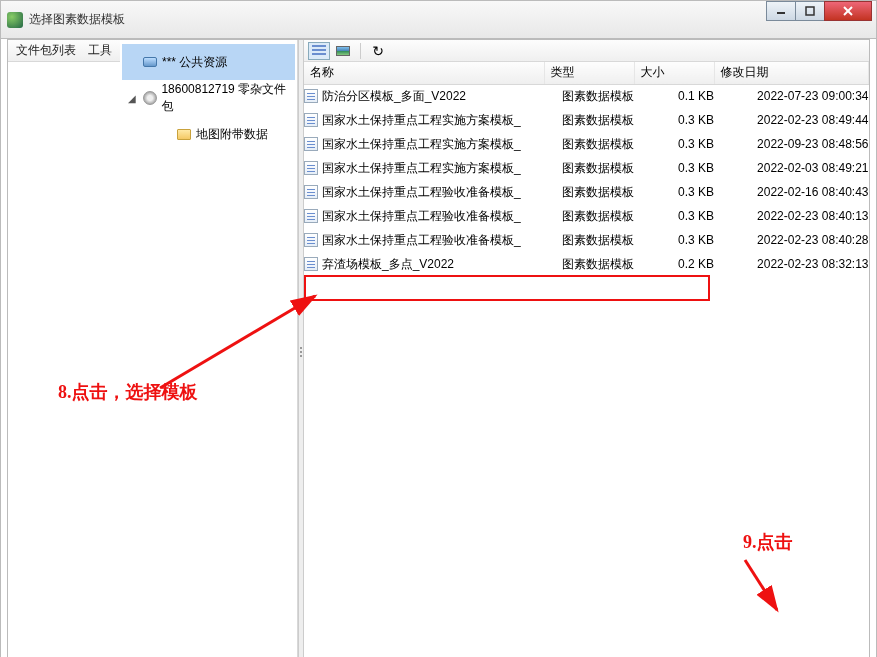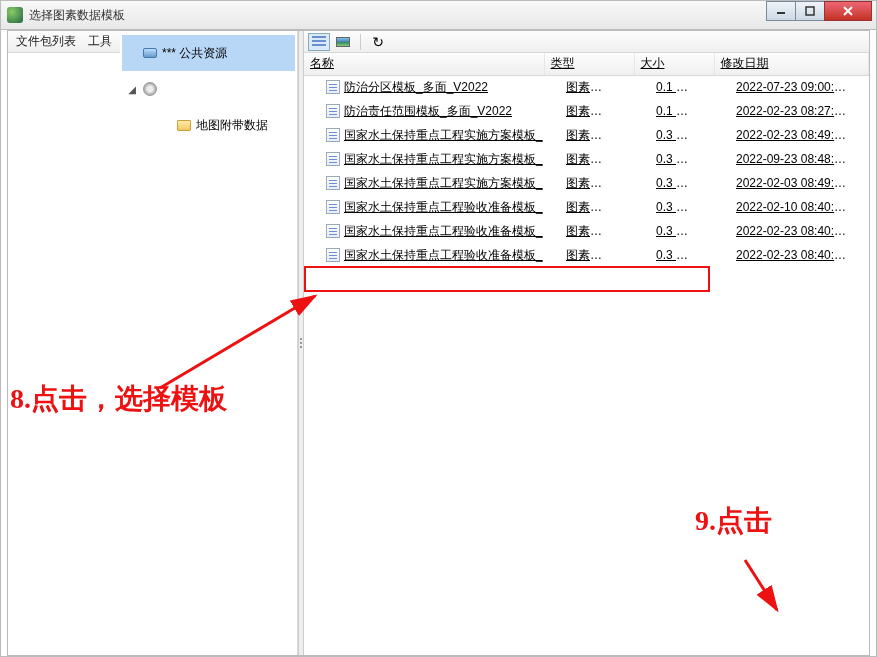--- a/index.html
+++ b/index.html
@@ -1,19 +1,19 @@
 <!DOCTYPE html>
 <html><head>
   <meta charset="utf-8">
   <style>
     * { margin: 0; padding: 0; box-sizing: border-box; font-family: "Microsoft YaHei", "SimSun", Arial, sans-serif; font-size: 12px; }
     body { background: #fff; width: 877px; height: 657px; position: relative; overflow: hidden; }
 
     
-    .titlebar { height: 30px; background: linear-gradient(#f8f8f8, #e8e8e8); border: 1px solid #bbb; display: flex; align-items: center; padding-left: 6px; position: relative; }
+    .titlebar { height: 39px; background: linear-gradient(#f8f8f8, #e8e8e8); border: 1px solid #bbb; display: flex; align-items: center; padding-left: 6px; position: relative; }
     .titlebar .app-icon { width: 16px; height: 16px; background: radial-gradient(circle at 30% 30%, #8c6, #264); border-radius: 3px; margin-right: 6px; }
     .titlebar .title-text { flex: 1; color: #333; }
     .winbtns { display: flex; height: 20px; position: absolute; right: 4px; top: 0; }
     .winbtn { width: 30px; height: 20px; border: 1px solid #7a8a9a; margin-left: -1px; display: flex; align-items: center; justify-content: center; background: linear-gradient(#eef3f8,#cdd8e4); cursor: pointer; }
     .winbtn.close { width: 48px; background: linear-gradient(#e67,#c33322); border-color: #933; }
     .winbtn svg { display: block; }
 
     
     .outer { border: 1px solid #bbb; border-top: none; height: 627px; position: relative; display: flex; flex-direction: column; }
 
@@ -42,38 +42,38 @@
     .right-toolbar { height: 22px; border-bottom: 1px solid #d8d8d8; background: linear-gradient(#fdfdfd,#efefef); display: flex; align-items: center; padding: 0 4px; gap: 2px; }
     .tbtn { width: 22px; height: 18px; border: 1px solid transparent; display: flex; align-items: center; justify-content: center; cursor: pointer; }
     .tbtn.active { border: 1px solid #8ab; background: #dbeaf8; }
     .sep { width: 1px; height: 16px; background: #ccc; margin: 0 4px; }
     .ico-list { width: 14px; height: 12px; background: repeating-linear-gradient(#6a8ecf 0 2px, transparent 2px 4px); }
     .ico-thumb { width: 14px; height: 10px; background: linear-gradient(#7ec0ee,#4682b4 50%,#2e8b57 50%,#87c87f); border: 1px solid #666; }
     .ico-refresh { font-size: 14px; line-height: 1; }
 
     
     .table-wrap { flex: 1; overflow: auto; position: relative; }
-    table { width: 100%; border-collapse: collapse; table-layout: fixed; text-decoration: underline; }
+    table { width: 100%; border-collapse: collapse; table-layout: fixed; }
     thead th { text-align: left; font-weight: normal; height: 22px; padding: 0 6px; background: linear-gradient(#fdfdfd,#efefef); border-bottom: 1px solid #d8d8d8; border-right: 1px solid #e6e6e6; position: sticky; top: 0; }
-    tbody td { height: 24px; padding: 0 22px; white-space: nowrap; overflow: hidden; text-overflow: ellipsis; }
+    tbody td { height: 24px; padding: 0 0; white-space: nowrap; overflow: hidden; text-overflow: ellipsis; text-align: right; }
     tbody tr { cursor: pointer; }
     .cell-name { display: flex; align-items: center; gap: 4px; }
     .file-icon { width: 14px; height: 14px; border: 1px solid #9ab; background: linear-gradient(#fff,#e6eef8); position: relative; flex-shrink: 0; }
     .file-icon::before { content: ""; position: absolute; left: 2px; right: 2px; top: 3px; height: 1px; background: #6a8ecf; box-shadow: 0 3px #6a8ecf, 0 6px #6a8ecf; }
 
     .row-highlight { position: absolute; border: 2px solid #e11; pointer-events: none; }
 
     
     .footer { height: 34px; border-top: 1px solid #ddd; display: flex; align-items: center; justify-content: flex-end; gap: 8px; padding: 0 14px; background: #f7f7f7; margin: 0 6px 6px; }
     .btn { min-width: 56px; height: 22px; border: 1px solid #aaa; background: linear-gradient(#fdfdfd,#e6e6e6); border-radius: 3px; cursor: pointer; display: inline-flex; align-items: center; justify-content: center; color: #444; }
     .btn.primary-box { outline: 2px solid #e11; outline-offset: 2px; }
 
     
     .annotation { position: absolute; pointer-events: none; z-index: 50; }
-    .ann-text { color: #e11; font-size: 28px; font-weight: bold; font-family: "SimSun","Microsoft YaHei",serif; }
+    .ann-text { color: #e11; font-size: 18px; font-weight: bold; font-family: "SimSun","Microsoft YaHei",serif; margin-left: 48px; }
   </style>
 </head>
 <body>
 
 <div class="titlebar">
   <span class="app-icon"></span>
   <span class="title-text">选择图素数据模板</span>
   <div class="winbtns">
     <div class="winbtn">
         <svg width="10" height="10">
@@ -108,20 +108,21 @@
             <span class="tree-icon">
               <span class="ico-monitor"></span>
             </span>
             <span>*** 公共资源</span>
           </div>
           <div class="tree-row" style="padding-left: 4px;">
             <span class="tree-arrow">◢</span>
             <span class="tree-icon">
               <span class="ico-disc"></span>
             </span>
+            <span>18600812719 零杂文件包</span>
           </div>
           <div class="tree-row" style="padding-left: 38px; align-items: center;">
             <span class="tree-arrow"></span>
             <span class="tree-icon">
               <span class="ico-folder"></span>
             </span>
             <span>地图附带数据</span>
           </div>
         </div>
     </div>
@@ -170,31 +171,20 @@
                   </div>
                 </td>
                 <td>图素数据模板</td>
                 <td>0.1 KB</td>
                 <td>2022-07-23 09:00:34</td>
               </tr>
               <tr>
                 <td>
                   <div class="cell-name">
                     <span class="file-icon"></span>
-                    <span>防治责任范围模板_多面_V2022</span>
-                  </div>
-                </td>
-                <td>图素数据模板</td>
-                <td>0.1 KB</td>
-                <td>2022-02-23 08:27:08</td>
-              </tr>
-              <tr>
-                <td>
-                  <div class="cell-name">
-                    <span class="file-icon"></span>
                     <span>国家水土保持重点工程实施方案模板_</span>
                   </div>
                 </td>
                 <td>图素数据模板</td>
                 <td>0.3 KB</td>
                 <td>2022-02-23 08:49:44</td>
               </tr>
               <tr>
                 <td>
                   <div class="cell-name">
@@ -219,21 +209,21 @@
               </tr>
               <tr>
                 <td>
                   <div class="cell-name">
                     <span class="file-icon"></span>
                     <span>国家水土保持重点工程验收准备模板_</span>
                   </div>
                 </td>
                 <td>图素数据模板</td>
                 <td>0.3 KB</td>
-                <td>2022-02-10 08:40:43</td>
+                <td>2022-02-16 08:40:43</td>
               </tr>
               <tr>
                 <td>
                   <div class="cell-name">
                     <span class="file-icon"></span>
                     <span>国家水土保持重点工程验收准备模板_</span>
                   </div>
                 </td>
                 <td>图素数据模板</td>
                 <td>0.3 KB</td>
@@ -242,20 +232,31 @@
               <tr>
                 <td>
                   <div class="cell-name">
                     <span class="file-icon"></span>
                     <span>国家水土保持重点工程验收准备模板_</span>
                   </div>
                 </td>
                 <td>图素数据模板</td>
                 <td>0.3 KB</td>
                 <td>2022-02-23 08:40:28</td>
+              </tr>
+              <tr>
+                <td>
+                  <div class="cell-name">
+                    <span class="file-icon"></span>
+                    <span>弃渣场模板_多点_V2022</span>
+                  </div>
+                </td>
+                <td>图素数据模板</td>
+                <td>0.2 KB</td>
+                <td>2022-02-23 08:32:13</td>
               </tr>
             </tbody>
         </table>
         <div class="row-highlight" id="row-highlight" style="left: 0px; top: 213px; width: 406px; height: 26px;"></div>
       </div>
     </div>
   </div>
 
 </div>
 
@@ -264,21 +265,21 @@
 </div>
 <svg class="annotation" style="left:140px; top:288px;" width="200" height="120">
   <defs>
       <marker id="ah1" markerWidth="10" markerHeight="10" refX="8" refY="3" orient="auto">
         <path d="M0,0 L9,3 L0,6 Z" fill="#e11"></path>
       </marker>
     </defs>
   <line x1="20" y1="100" x2="175" y2="8" stroke="#e11" stroke-width="3" marker-end="url(#ah1)"></line>
 </svg>
 
-<div class="annotation" style="left:695px; top:502px;">
+<div class="annotation" style="left:695px; top:530px;">
   <span class="ann-text">9.点击</span>
 </div>
 <svg class="annotation" style="left:735px; top:555px;" width="60" height="70">
   <defs>
       <marker id="ah2" markerWidth="10" markerHeight="10" refX="8" refY="3" orient="auto">
         <path d="M0,0 L9,3 L0,6 Z" fill="#e11"></path>
       </marker>
     </defs>
   <line x1="10" y1="5" x2="42" y2="55" stroke="#e11" stroke-width="3" marker-end="url(#ah2)"></line>
 </svg>

